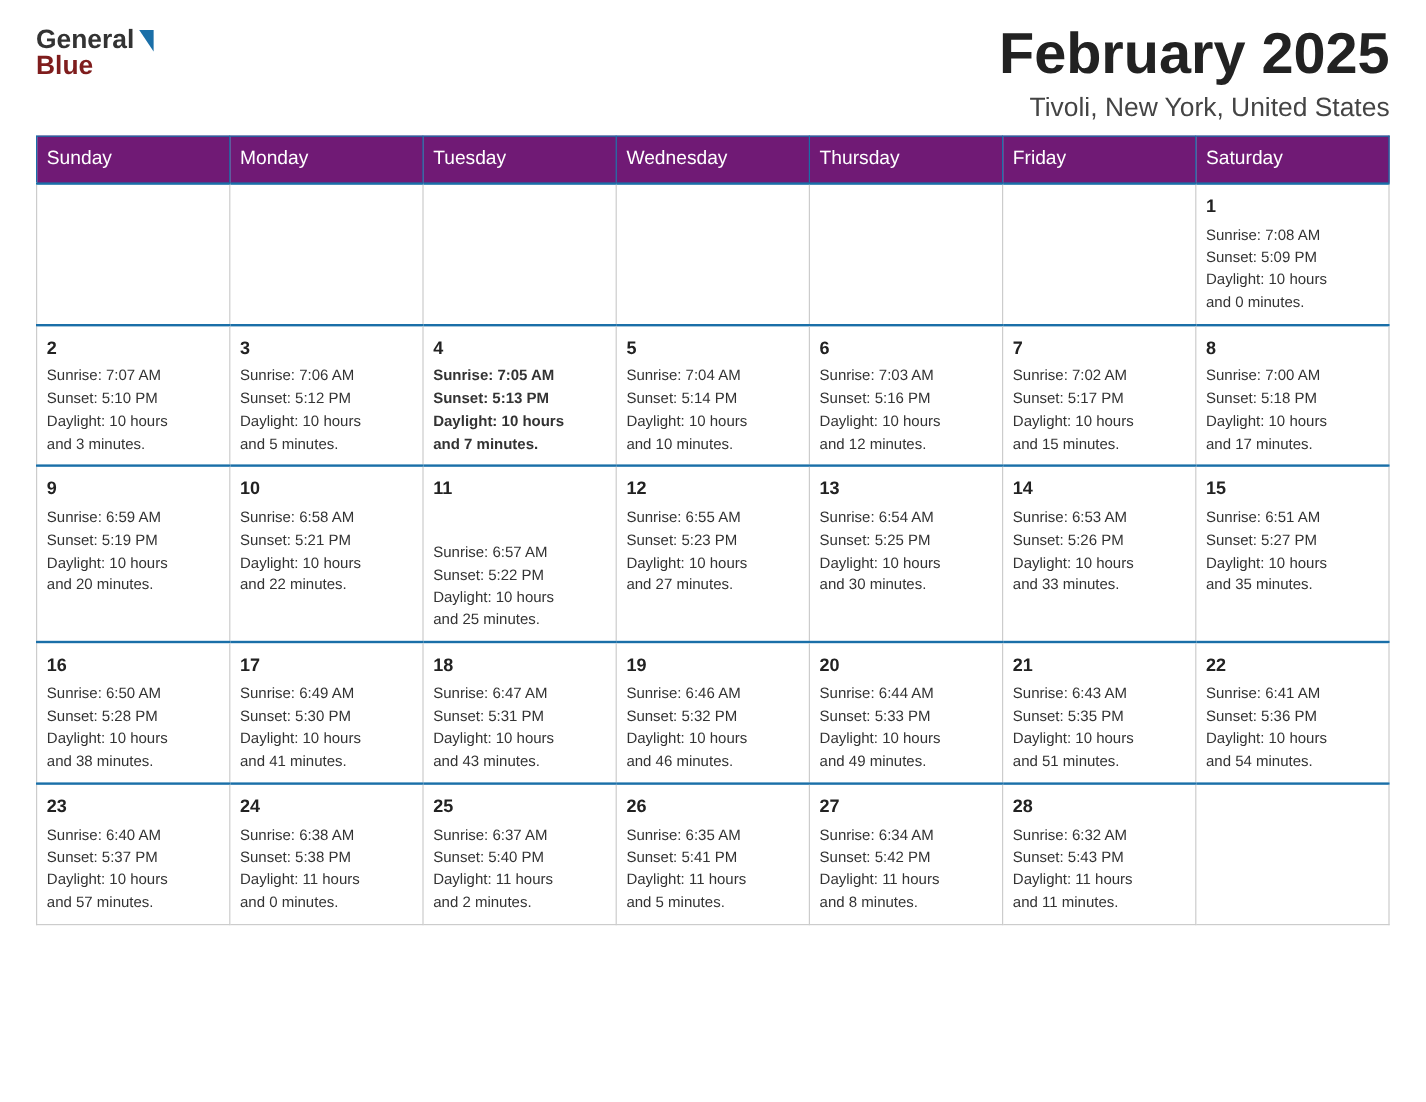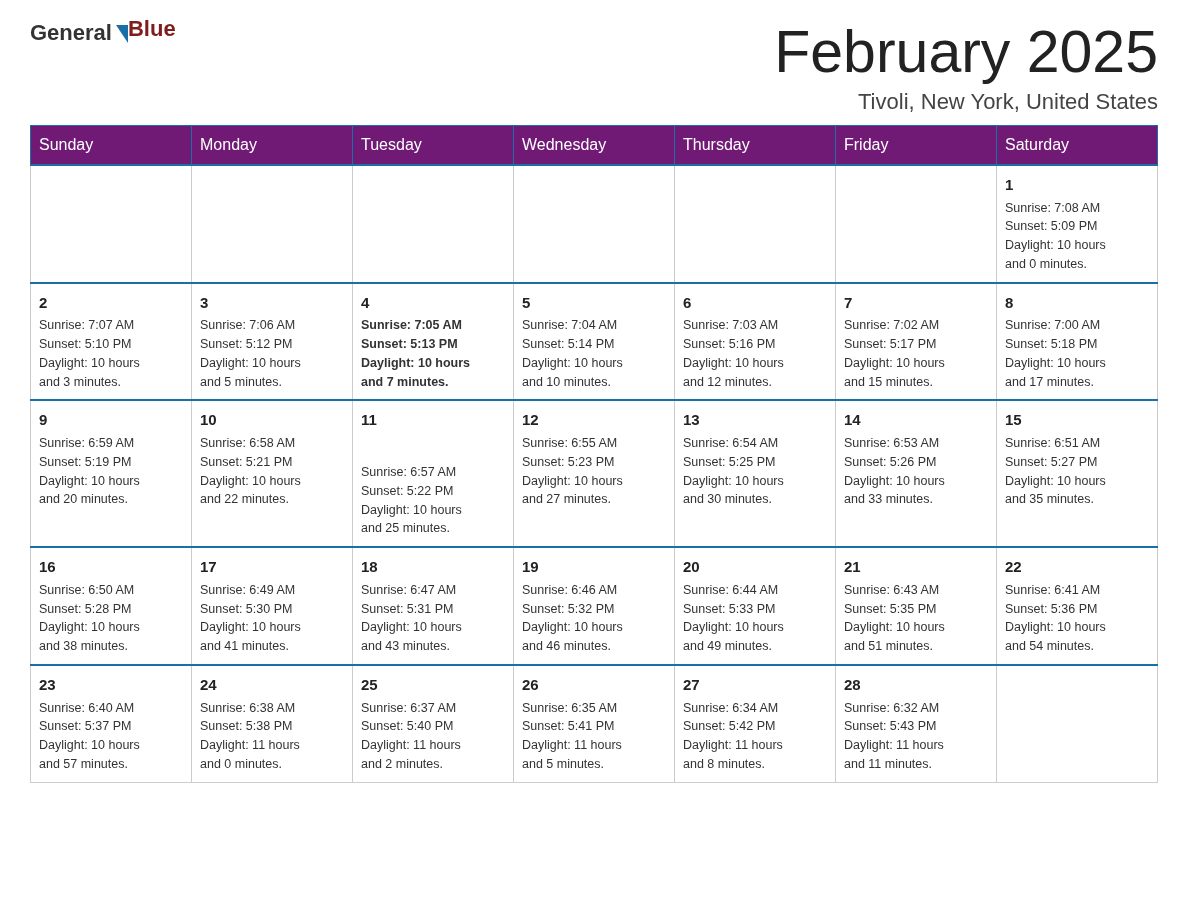--- a/index.html
+++ b/index.html
@@ -12,21 +12,21 @@
       padding: 20px 30px;
     }
     .header {
       display: flex;
       justify-content: space-between;
       align-items: flex-start;
       margin-bottom: 10px;
     }
     .logo {
       display: flex;
-      flex-direction: row;
+      flex-direction: column;
       align-items: flex-start;
     }
     .logo-top {
       display: flex;
       align-items: center;
     }
     .logo-general {
       font-size: 22px;
       font-weight: bold;
       color: #333;
@@ -43,22 +43,22 @@
     .logo-blue {
       font-size: 22px;
       font-weight: bold;
       color: #7f1d1d;
       margin-top: -4px;
     }
     .title-section {
       text-align: right;
     }
     .month-title {
-      font-size: 59px;
-      font-weight: normal;
+      font-size: 48px;
+      font-weight: bold;
       color: #222;
       line-height: 1.1;
     }
     .location-title {
       font-size: 22px;
       color: #444;
       margin-top: 4px;
     }
     .calendar {
       width: 100%;

